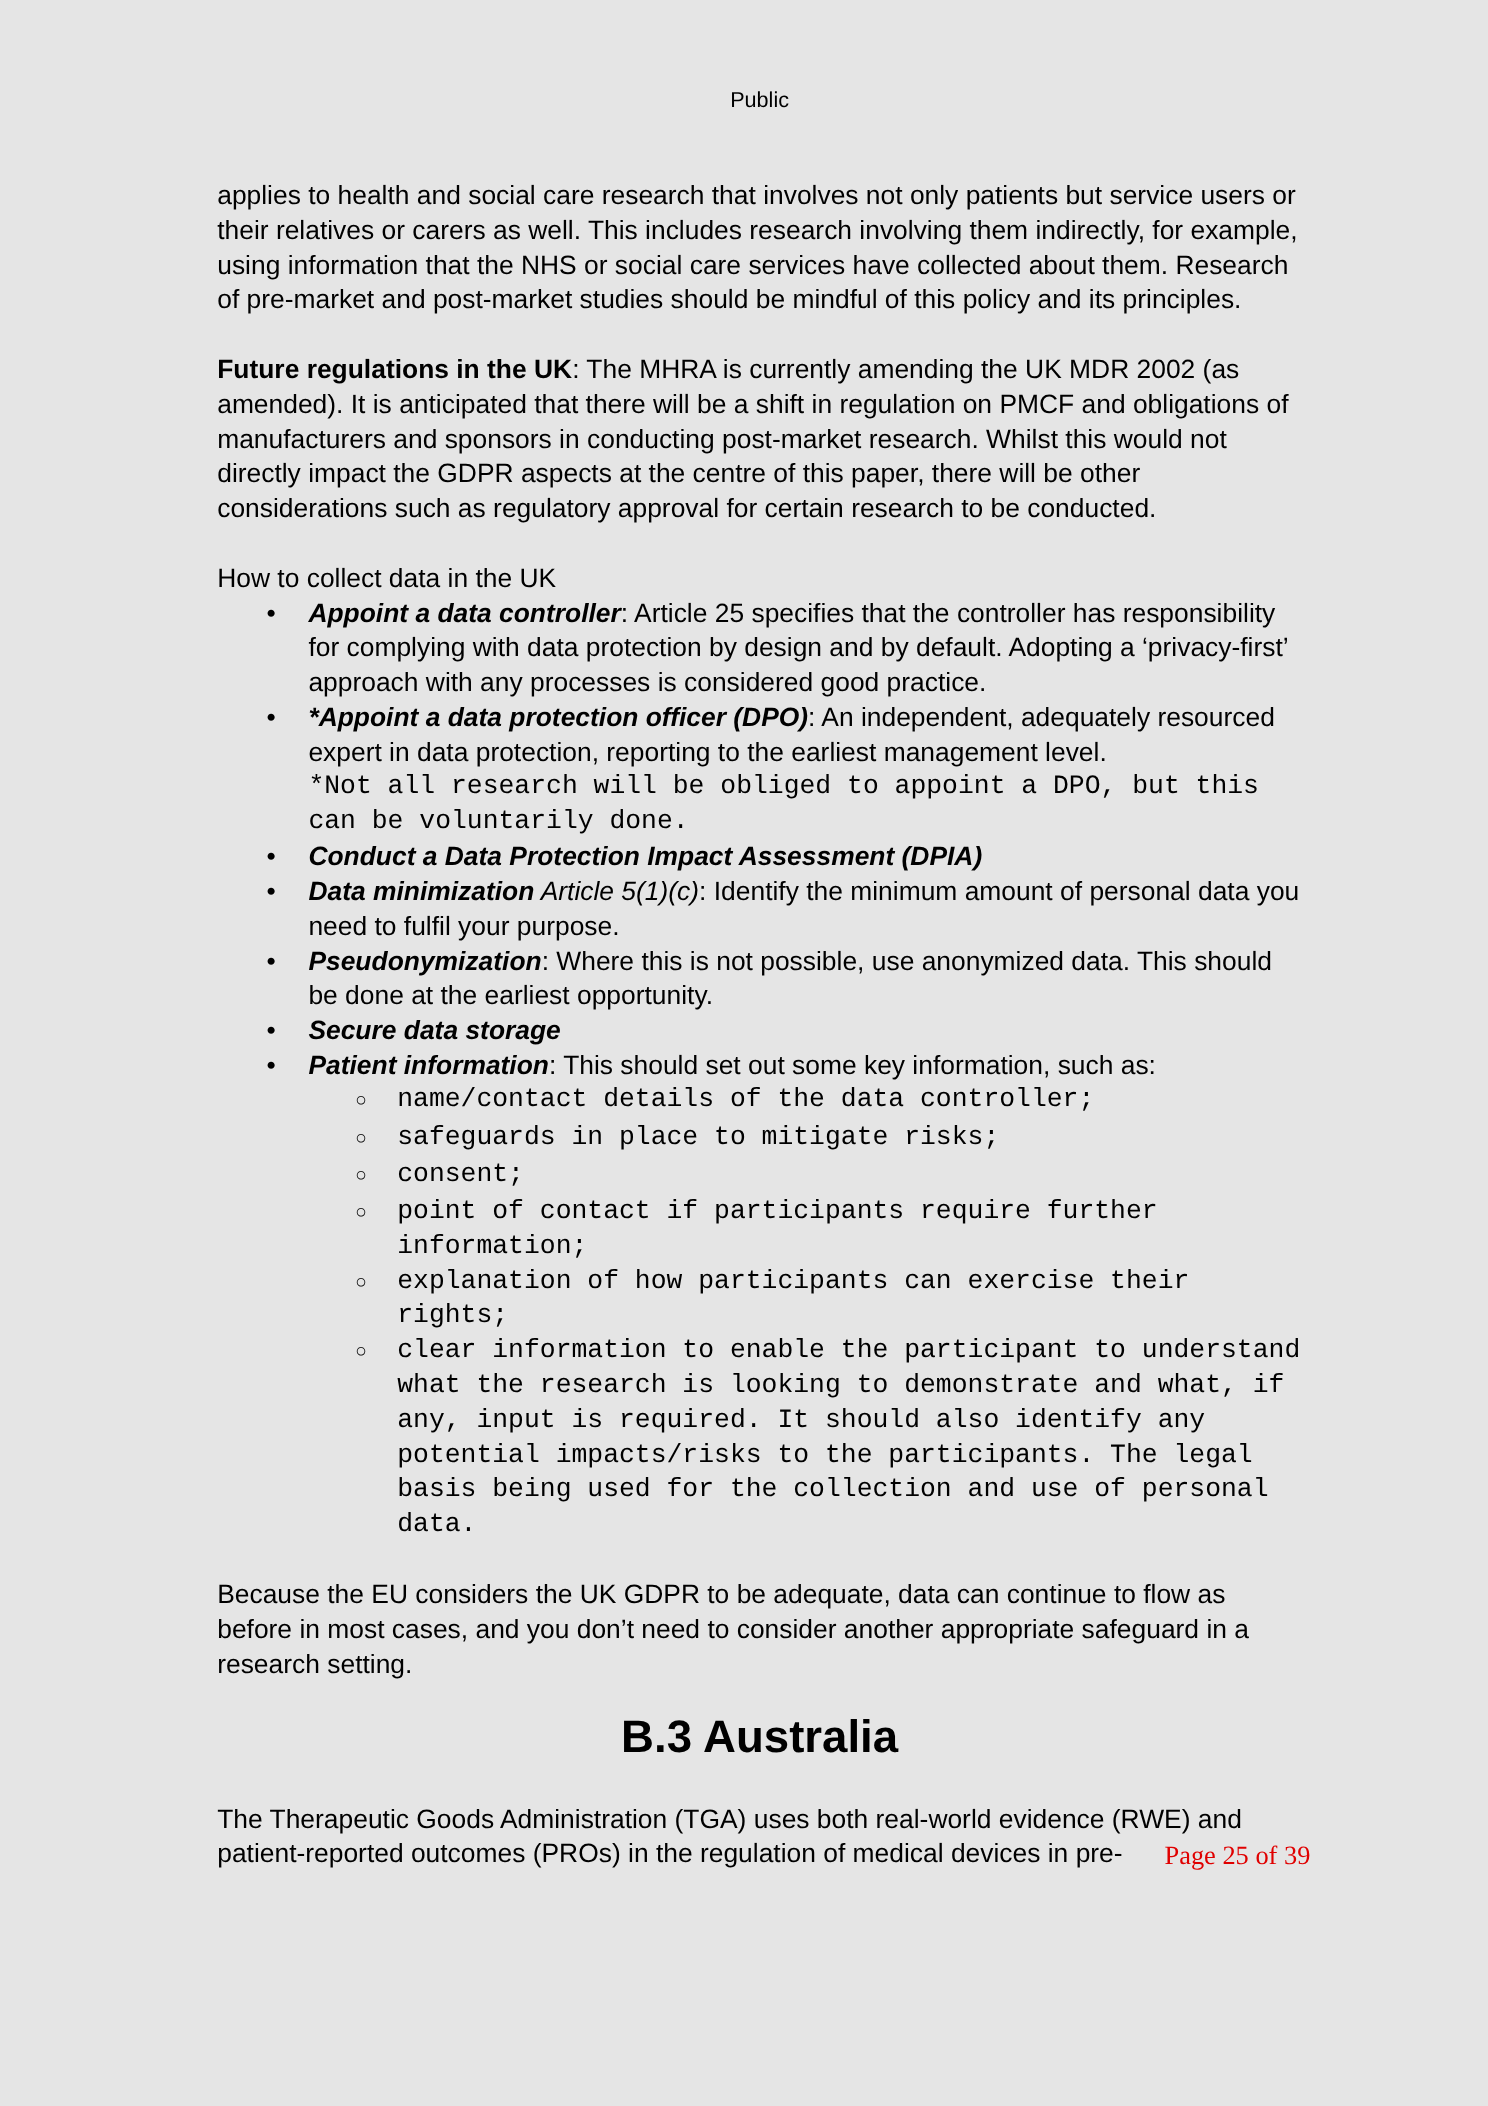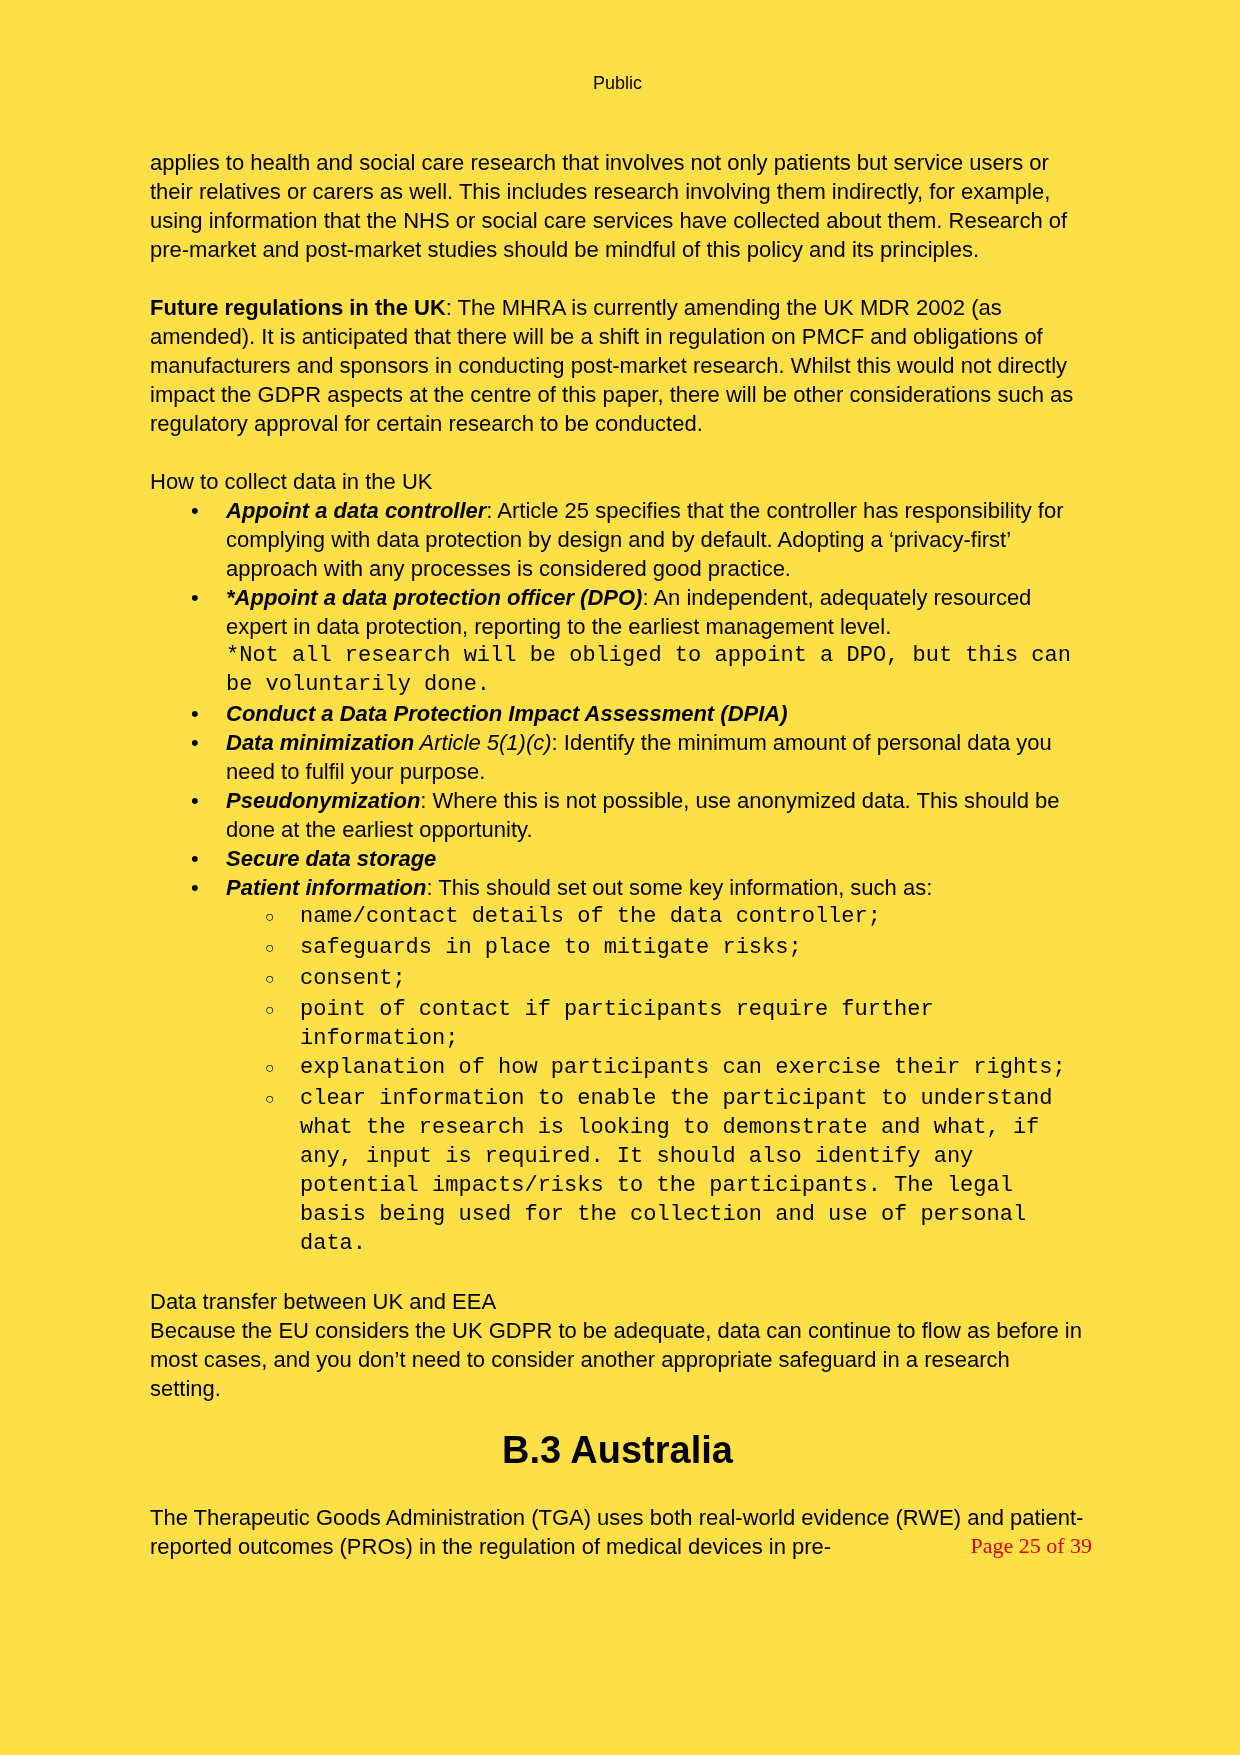--- a/index.html
+++ b/index.html
@@ -1,22 +1,23 @@
 <!DOCTYPE html>
 <html><head>
 <meta charset="utf-8">
 <style>
   * { margin: 0; padding: 0; box-sizing: border-box; }
   html, body { background: #ffffff; }
   .page {
     width: 1240px; height: 1755px; position: relative;
-    background: #fde047; color: #000000;
+    background: #e5e5e5; color: #000000;
     font-family: "Liberation Sans", "DejaVu Sans", sans-serif;
     font-size: 22px; line-height: 29px;
     overflow: hidden;
+    padding-left: 31px;
   }
   .inner { padding: 72px 155px 0 150px; }
   .doc-header {
     text-align: center; font-size: 18px; line-height: 22px;
     margin-bottom: 54px;
   }
   p { margin: 0 0 29px 0; }
   .h { font-weight: normal; margin-bottom: 0; }
   .b { font-weight: bold; }
   .bi { font-weight: bold; font-style: italic; }
@@ -111,21 +112,20 @@
             <span class="row">
                 <span class="marker sub">○</span>
                 <span class="txt">clear information to enable the participant to understand what the research is looking to demonstrate and what, if any, input is required. It should also identify any potential impacts/risks to the participants. The legal basis being used for the collection and use of personal data.</span>
               </span>
           </span>
         </span>
       </div>
 
     </div>
 
-    <p class="h">Data transfer between UK and EEA</p>
     <p style="margin-bottom:0">Because the EU considers the UK GDPR to be adequate, data can continue to flow as before in most cases, and you don’t need to consider another appropriate safeguard in a research setting.</p>
 
     <h1 class="section">B.3 Australia</h1>
 
     <p style="margin-bottom:0">The Therapeutic Goods Administration (TGA) uses both real-world evidence (RWE) and patient-reported outcomes (PROs) in the regulation of medical devices in pre-</p>
 
   </div>
 
   <div class="doc-footer">Page 25 of 39</div>
 </div>

